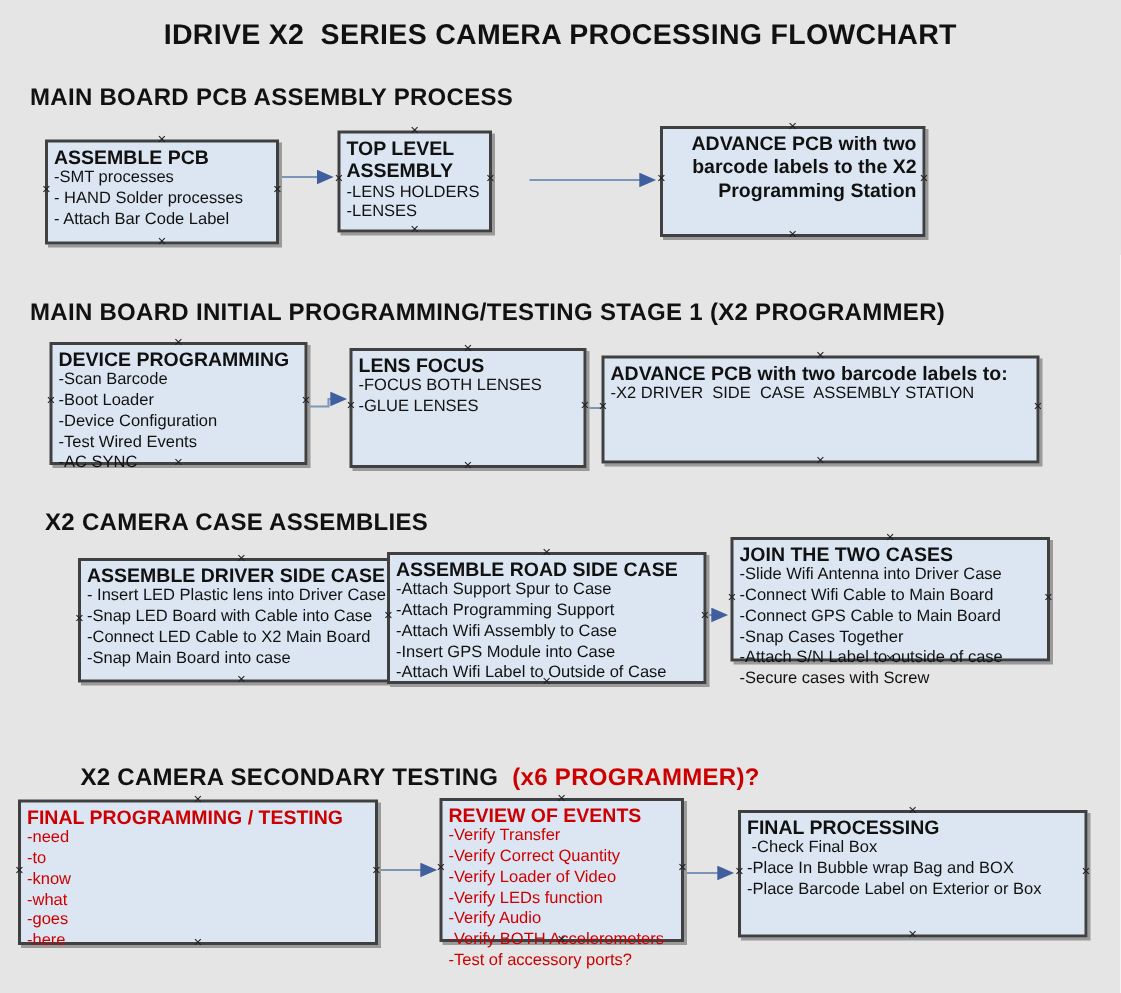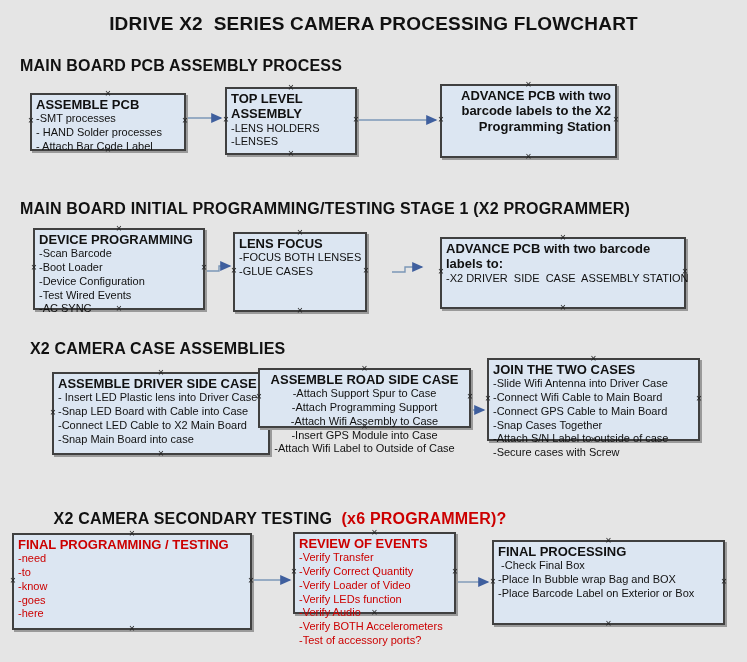--- a/index.html
+++ b/index.html
@@ -53,34 +53,34 @@
     <polyline points="206,271 219,271 219,266 230,266" fill="none" stroke="#7b97b7" stroke-width="1.4" marker-end="url(#ah)"></polyline>
     <polyline points="392,272 405,272 405,267 422,267" fill="none" stroke="#7b97b7" stroke-width="1.4" marker-end="url(#ah)"></polyline>
     <polyline points="247,412 255,412" fill="none" stroke="#7b97b7" stroke-width="1.4" marker-end="url(#ah)"></polyline>
     <polyline points="472,410 484,410" fill="none" stroke="#7b97b7" stroke-width="1.4" marker-end="url(#ah)"></polyline>
     <polyline points="253,580 290,580" fill="none" stroke="#7b97b7" stroke-width="1.4" marker-end="url(#ah)"></polyline>
     <polyline points="457,582 488,582" fill="none" stroke="#7b97b7" stroke-width="1.4" marker-end="url(#ah)"></polyline>
   </svg>
 
   <div class="heading" style="left:20px; top:57px;">MAIN BOARD PCB ASSEMBLY PROCESS</div>
 
-  <div class="box" style="left:30px; top:93px; width:156px; height:58px;">
+  <div class="box" style="left:30px; top:93px; width:156px; height:70px;">
     <div class="box-title">ASSEMBLE PCB</div>
     <div>
         <div class="box-line">-SMT processes</div>
         <div class="box-line">- HAND Solder processes</div>
         <div class="box-line">- Attach Bar Code Label</div>
       </div>
   <span class="hx hx-t"></span>
       <span class="hx hx-b"></span>
       <span class="hx hx-l"></span>
       <span class="hx hx-r"></span>
     </div>
 
-  <div class="box" style="left:225px; top:87px; width:132px; height:68px;">
+  <div class="box" style="left:225px; top:87px; width:103px; height:68px;">
     <div class="box-title">TOP LEVEL ASSEMBLY</div>
     <div>
         <div class="box-line">-LENS HOLDERS</div>
         <div class="box-line">-LENSES</div>
       </div>
   <span class="hx hx-t"></span>
       <span class="hx hx-b"></span>
       <span class="hx hx-l"></span>
       <span class="hx hx-r"></span>
     </div>
@@ -104,33 +104,33 @@
         <div class="box-line">-Device Configuration</div>
         <div class="box-line">-Test Wired Events</div>
         <div class="box-line">-AC SYNC</div>
       </div>
   <span class="hx hx-t"></span>
       <span class="hx hx-b"></span>
       <span class="hx hx-l"></span>
       <span class="hx hx-r"></span>
     </div>
 
-  <div class="box" style="left:233px; top:232px; width:134px; height:80px;">
+  <div class="box" style="left:233px; top:232px; width:158px; height:80px;">
     <div class="box-title">LENS FOCUS</div>
     <div>
         <div class="box-line">-FOCUS BOTH LENSES</div>
-        <div class="box-line">-GLUE CASES</div>
-      </div>
-  <span class="hx hx-t"></span>
-      <span class="hx hx-b"></span>
-      <span class="hx hx-l"></span>
-      <span class="hx hx-r"></span>
-    </div>
-
-  <div class="box" style="left:440px; top:237px; width:246px; height:72px;">
+        <div class="box-line">-GLUE LENSES</div>
+      </div>
+  <span class="hx hx-t"></span>
+      <span class="hx hx-b"></span>
+      <span class="hx hx-l"></span>
+      <span class="hx hx-r"></span>
+    </div>
+
+  <div class="box" style="left:401px; top:237px; width:292px; height:72px;">
     <div class="box-title">ADVANCE PCB with two barcode labels to:</div>
     <div>
         <div class="box-line">-X2 DRIVER  SIDE  CASE  ASSEMBLY STATION</div>
       </div>
   <span class="hx hx-t"></span>
       <span class="hx hx-b"></span>
       <span class="hx hx-l"></span>
       <span class="hx hx-r"></span>
     </div>
 
@@ -143,21 +143,21 @@
         <div class="box-line">-Snap LED Board with Cable into Case</div>
         <div class="box-line">-Connect LED Cable to X2 Main Board</div>
         <div class="box-line">-Snap Main Board into case</div>
       </div>
   <span class="hx hx-t"></span>
       <span class="hx hx-b"></span>
       <span class="hx hx-l"></span>
       <span class="hx hx-r"></span>
     </div>
 
-  <div class="box" style="left:258px; top:368px; width:213px; height:60px;text-align:center;">
+  <div class="box" style="left:258px; top:368px; width:213px; height:88px;">
     <div class="box-title">ASSEMBLE ROAD SIDE CASE</div>
     <div>
         <div class="box-line">-Attach Support Spur to Case</div>
         <div class="box-line">-Attach Programming Support</div>
         <div class="box-line">-Attach Wifi Assembly to Case</div>
         <div class="box-line">-Insert GPS Module into Case</div>
         <div class="box-line">-Attach Wifi Label to Outside of Case</div>
       </div>
   <span class="hx hx-t"></span>
       <span class="hx hx-b"></span>
@@ -184,30 +184,31 @@
   <div class="heading" style="left:35px; top:492px;">
     <span>X2 CAMERA SECONDARY TESTING  </span><span class="red-part">(x6 PROGRAMMER)?</span>
   </div>
 
   <div class="box red" style="left:12px; top:533px; width:240px; height:97px;">
     <div class="box-title">FINAL PROGRAMMING / TESTING</div>
     <div>
         <div class="box-line">-need</div>
         <div class="box-line">-to</div>
         <div class="box-line">-know</div>
+        <div class="box-line">-what</div>
         <div class="box-line">-goes</div>
         <div class="box-line">-here</div>
       </div>
   <span class="hx hx-t"></span>
       <span class="hx hx-b"></span>
       <span class="hx hx-l"></span>
       <span class="hx hx-r"></span>
     </div>
 
-  <div class="box red" style="left:293px; top:532px; width:163px; height:82px;">
+  <div class="box red" style="left:293px; top:532px; width:163px; height:96px;">
     <div class="box-title">REVIEW OF EVENTS</div>
     <div>
         <div class="box-line">-Verify Transfer</div>
         <div class="box-line">-Verify Correct Quantity</div>
         <div class="box-line">-Verify Loader of Video</div>
         <div class="box-line">-Verify LEDs function</div>
         <div class="box-line">-Verify Audio</div>
         <div class="box-line">-Verify BOTH Accelerometers</div>
         <div class="box-line">-Test of accessory ports?</div>
       </div>

